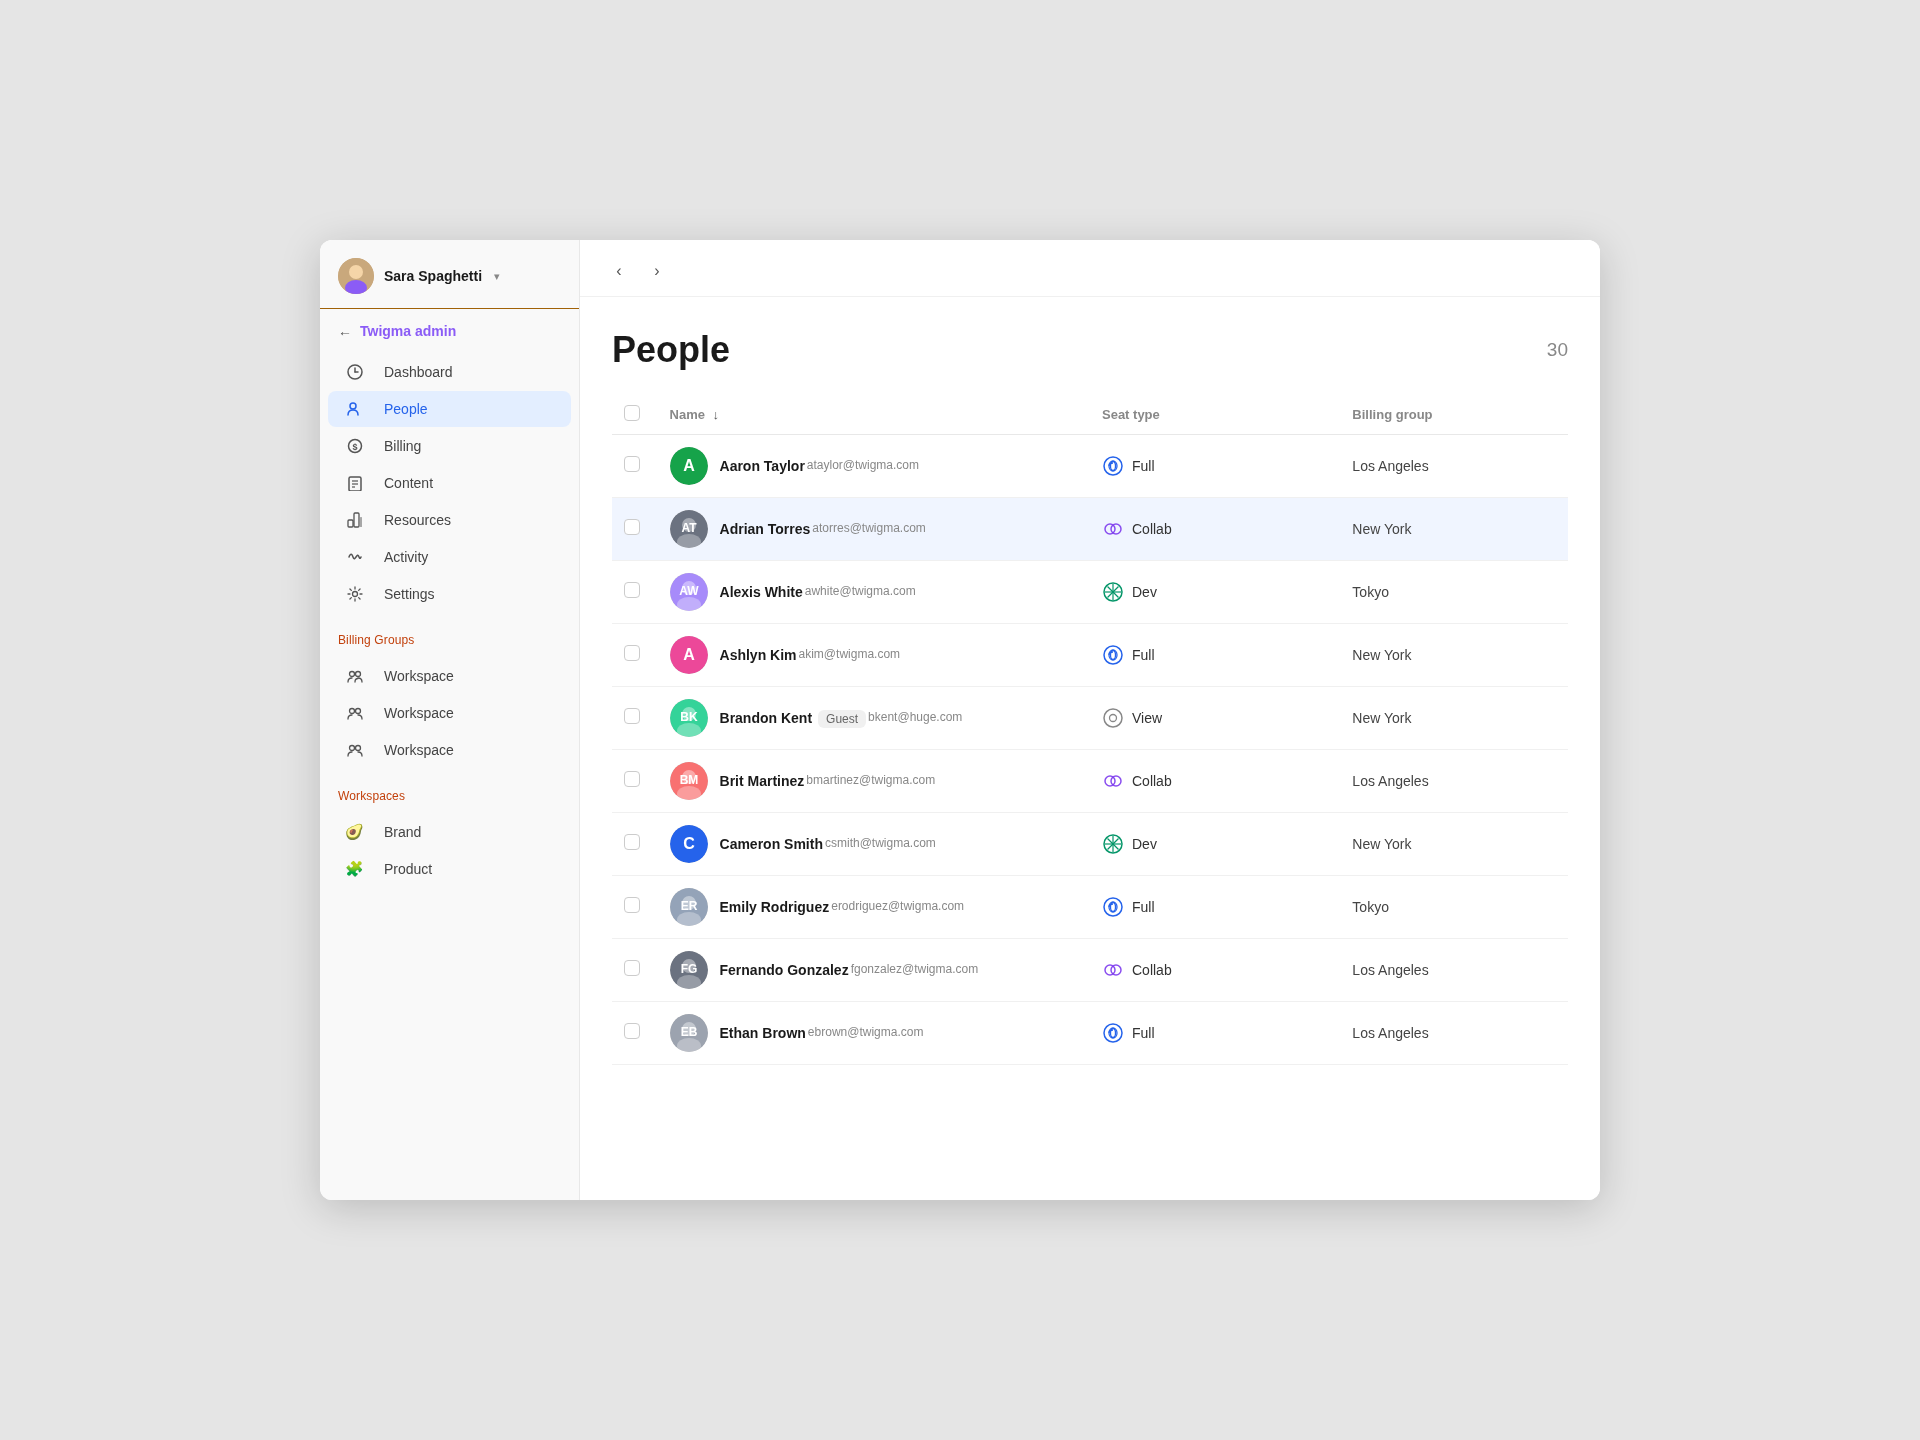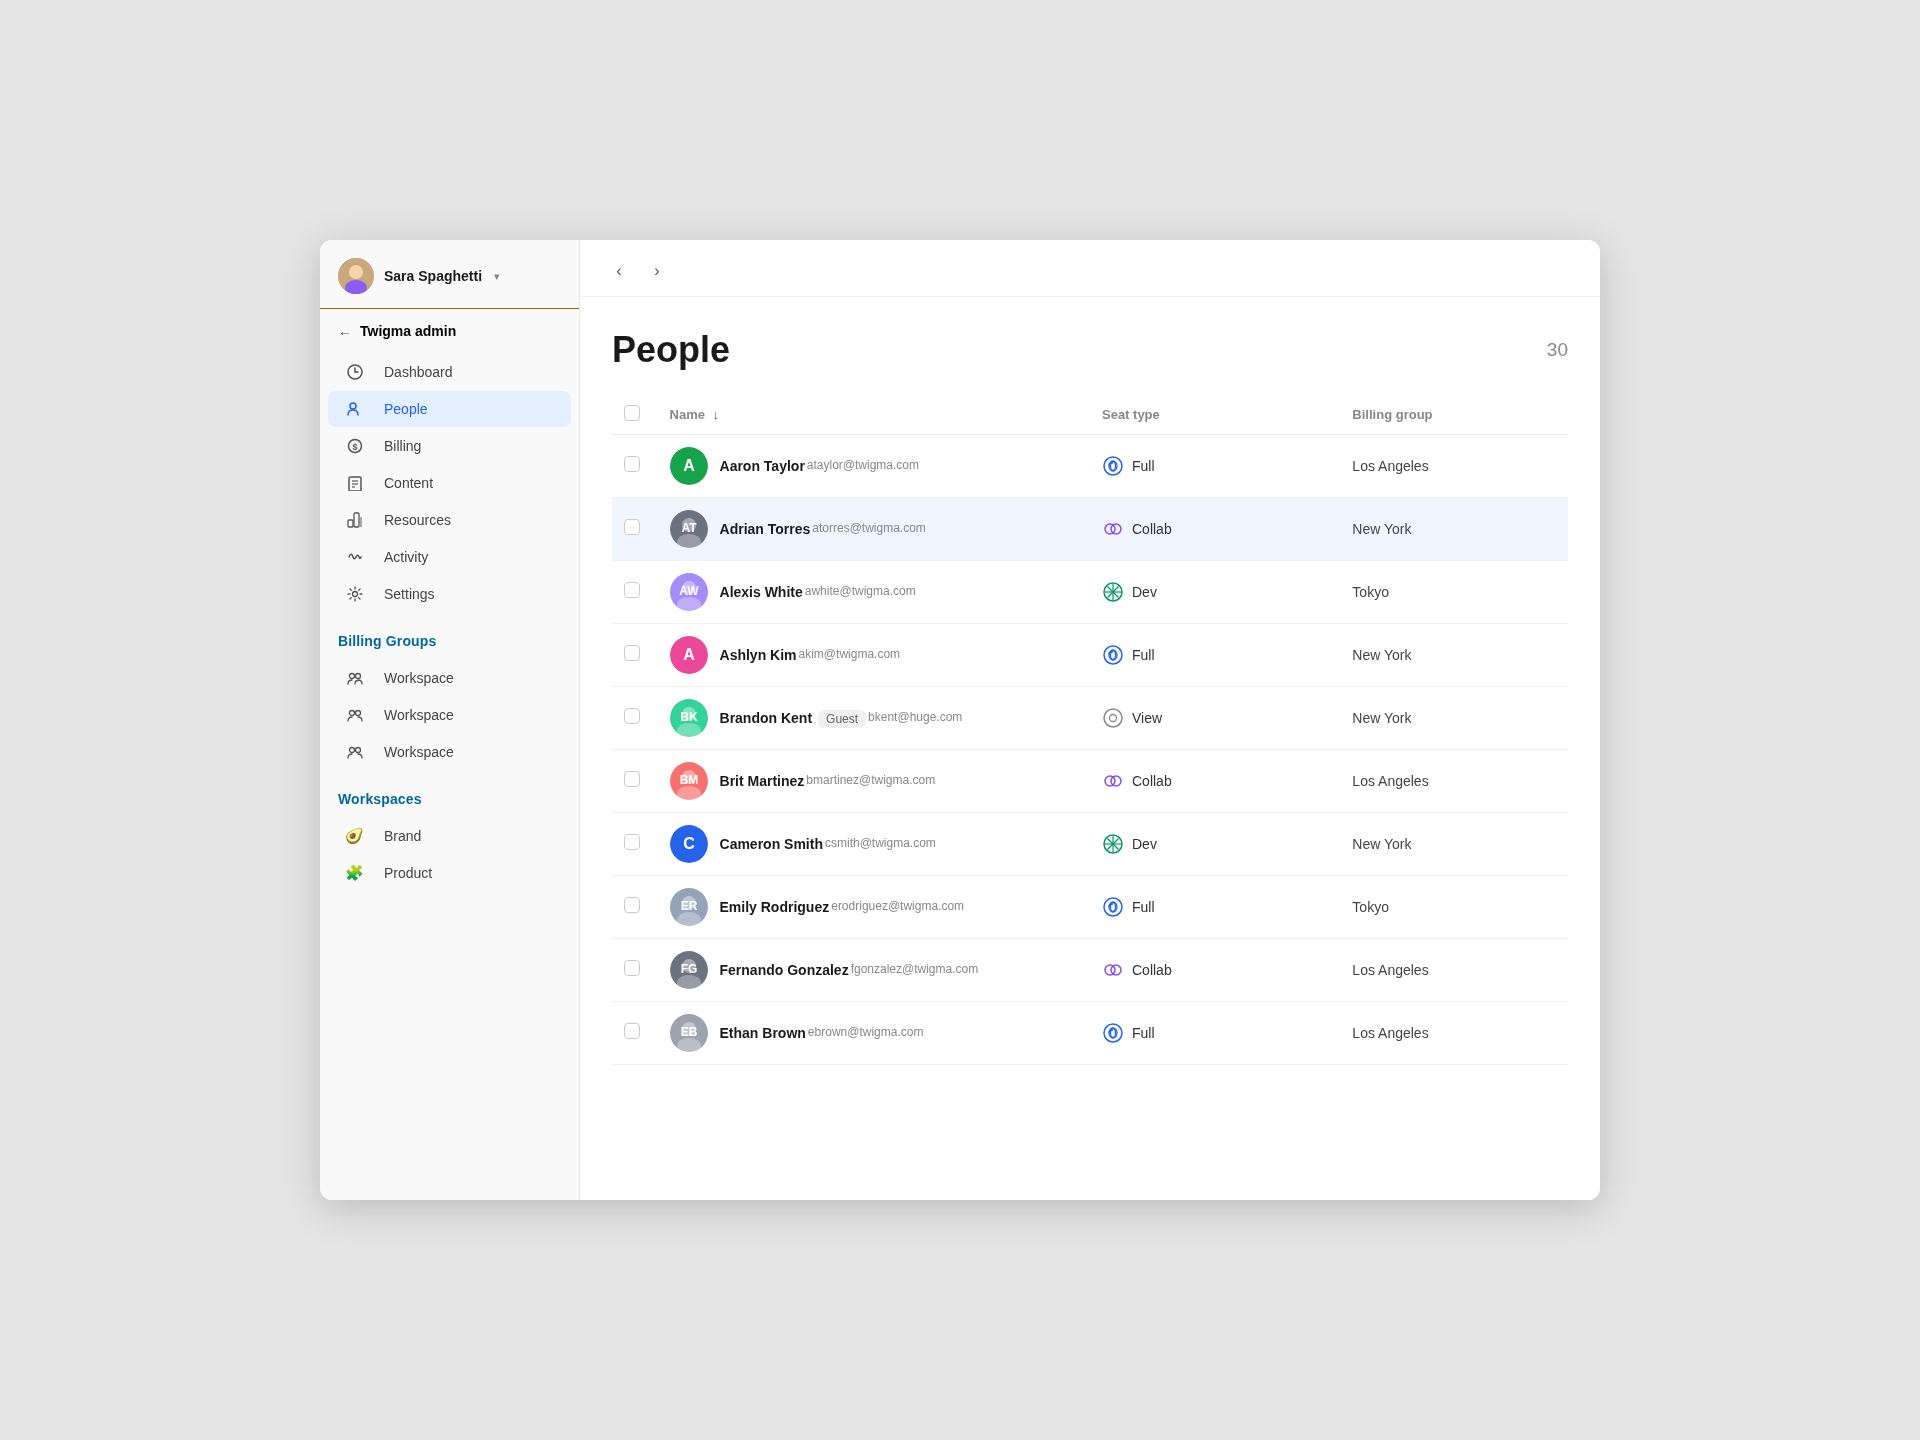--- a/index.html
+++ b/index.html
@@ -62,21 +62,21 @@
       display: flex;
       align-items: center;
       gap: 8px;
       padding: 14px 18px 8px 18px;
       cursor: pointer;
     }
     .sidebar-back-icon { color: #555; font-size: 14px; }
     .sidebar-section-title {
       font-size: 14px;
       font-weight: 700;
-      color: #000000;
+      color: #8b5cf6;
     }
     .sidebar-nav {
       padding: 6px 0;
     }
     .sidebar-item {
       display: flex;
       align-items: center;
       gap: 20px;
       padding: 9px 18px;
       cursor: pointer;
@@ -86,23 +86,23 @@
       font-size: 14px;
       font-weight: 500;
       transition: background 0.1s;
     }
     .sidebar-item.active {
       background: #e3eeff;
       color: #2563eb;
     }
     .sidebar-item-icon { width: 18px; height: 18px; display: flex; align-items: center; justify-content: center; flex-shrink: 0; }
     .sidebar-group-label {
-      font-size: 14px;
-      font-weight: 700;
-      color: #0369a1;
+      font-size: 12px;
+      font-weight: 400;
+      color: #c2410c;
       padding: 14px 18px 4px 18px;
       letter-spacing: 0.01em;
     }
     .ws-icon {
       width: 18px; height: 18px;
       display: flex; align-items: center; justify-content: center;
       font-size: 15px;
     }
     
     .main {

